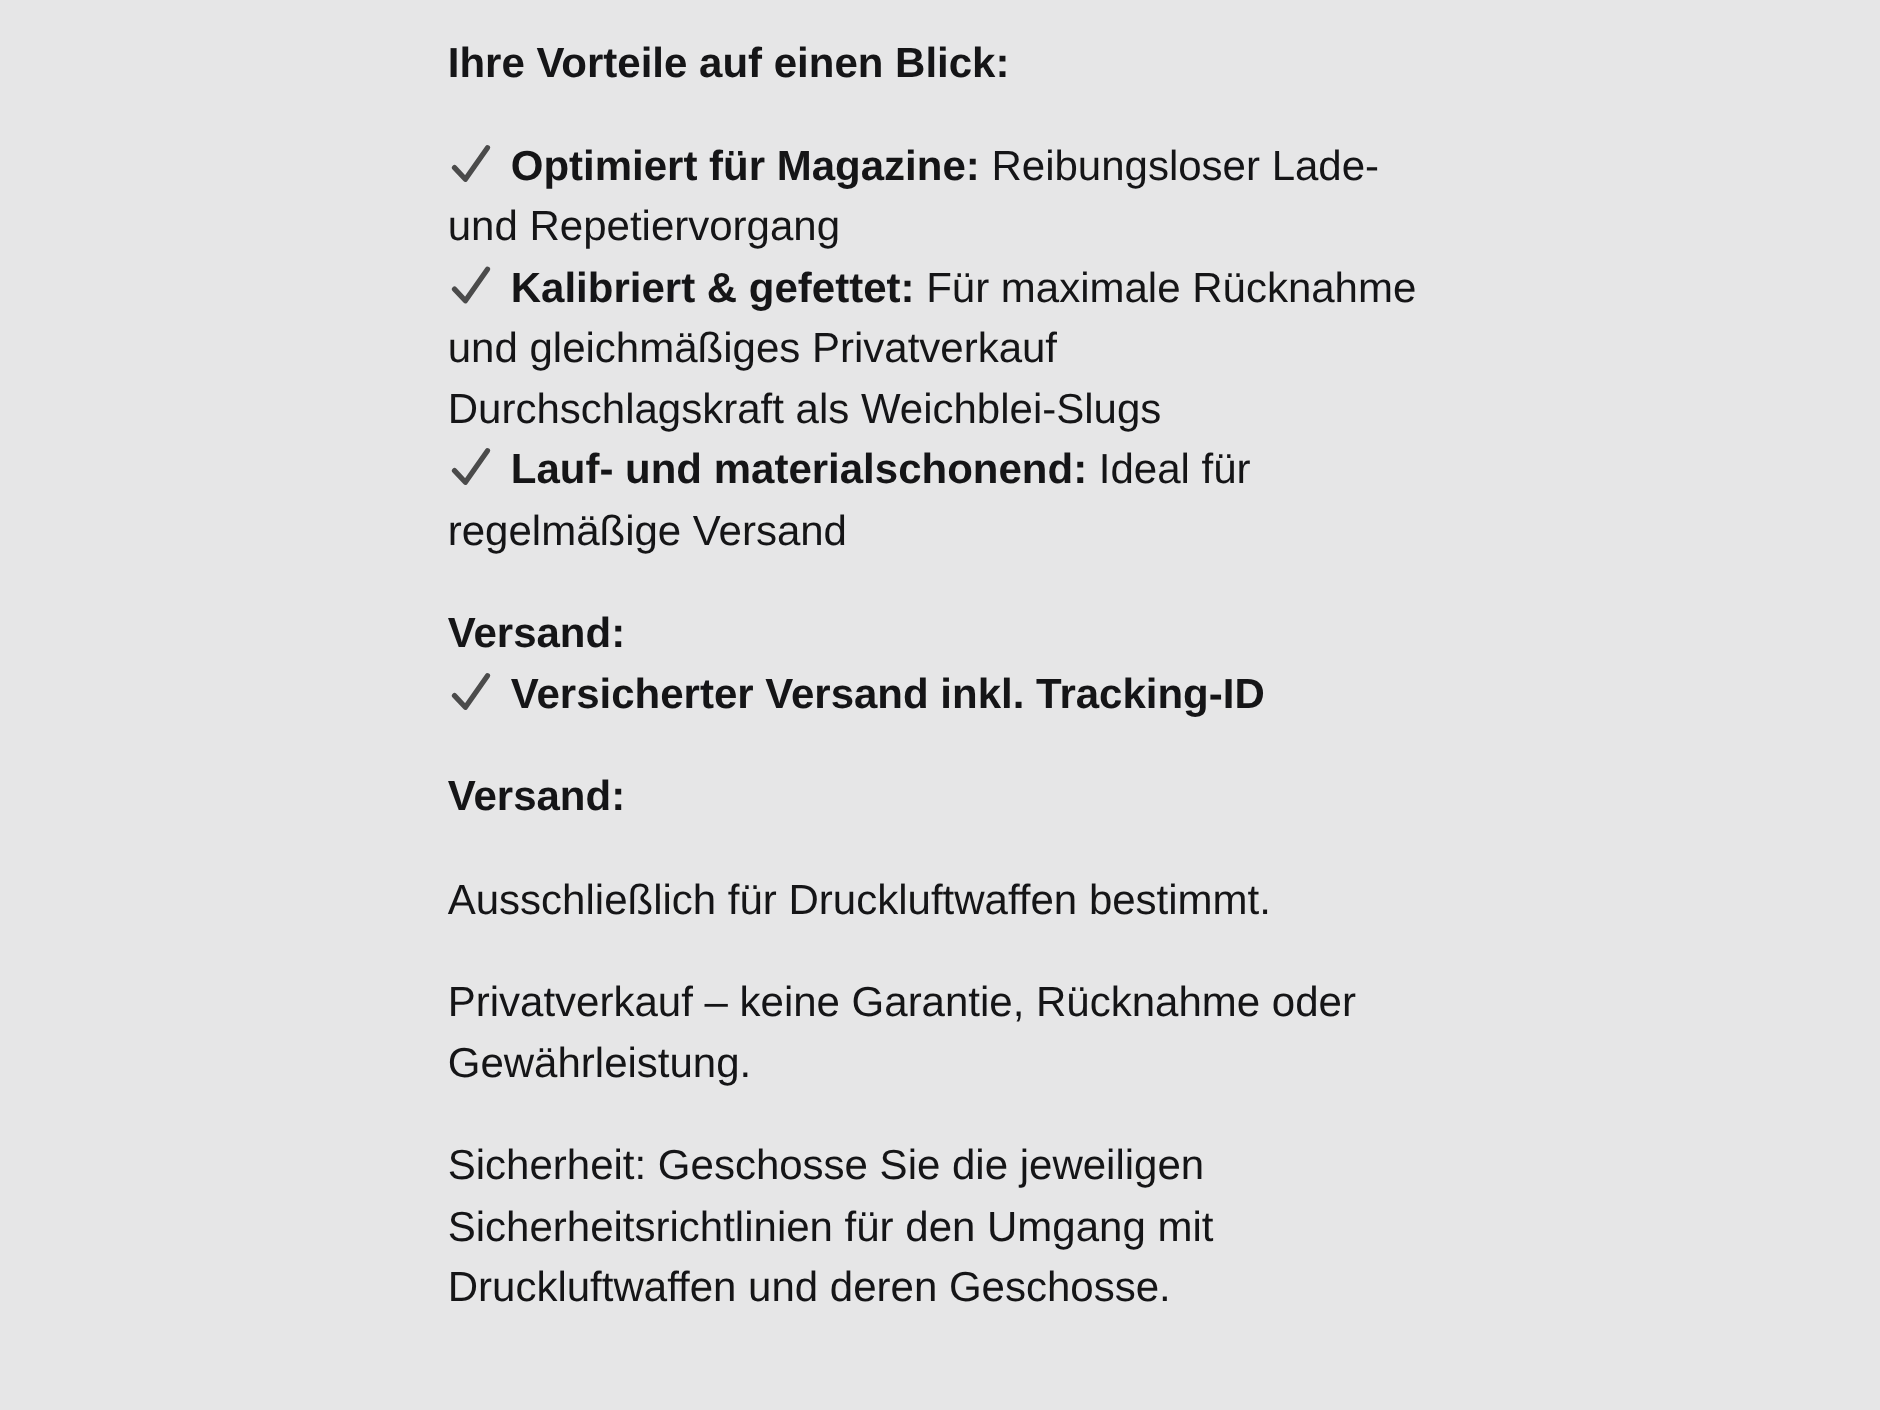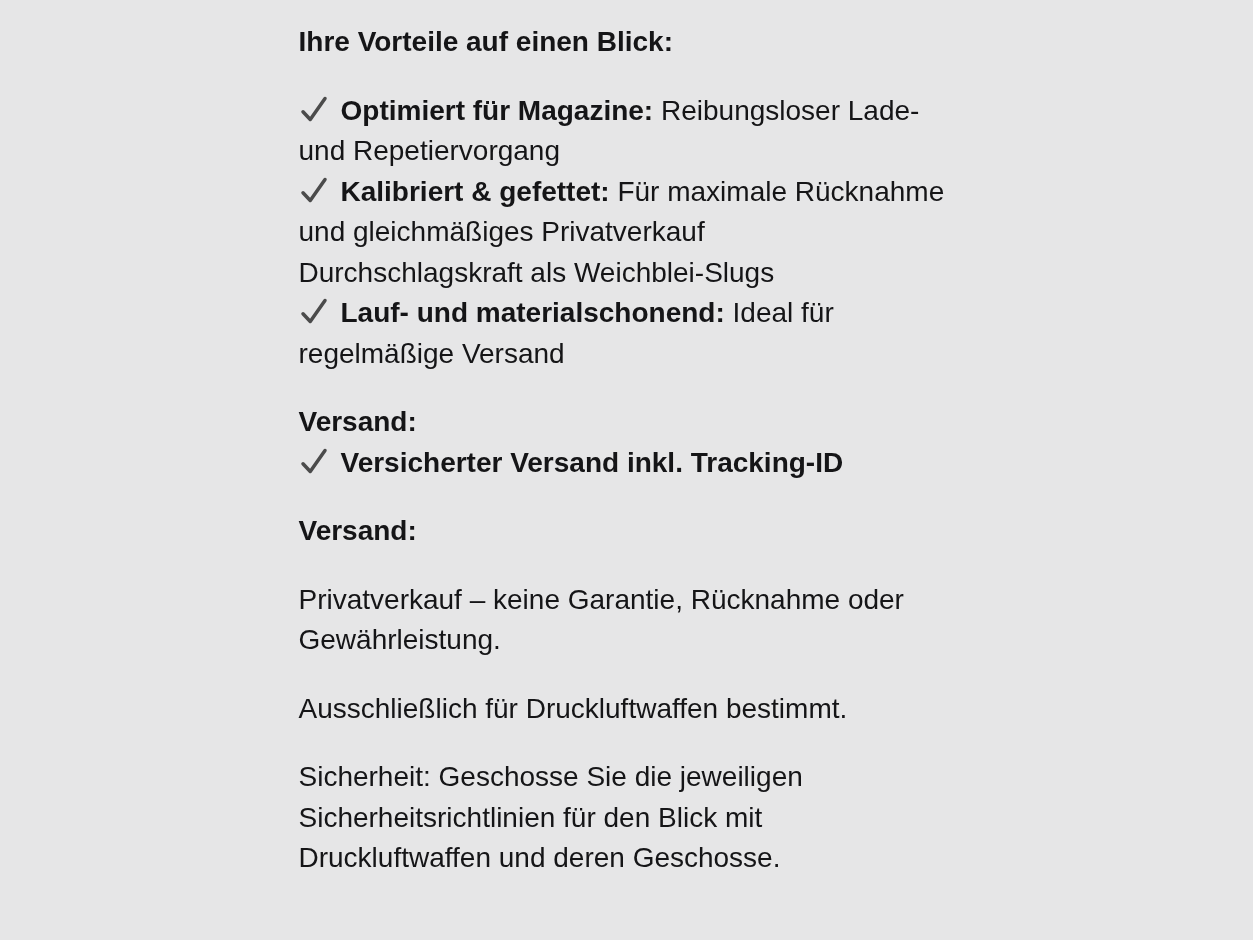--- a/index.html
+++ b/index.html
@@ -84,27 +84,27 @@
   <div class="para">
     <div class="line heading">Versand:</div>
     <div class="line"><span class="check"><svg viewBox="0 0 24 24">
             <path d="M3.2 14.2 L9 20.4 L20.8 3.6" fill="none" stroke="#4b4b4b" stroke-width="2.8" stroke-linecap="round" stroke-linejoin="round"></path>
           </svg></span><b>Versicherter Versand inkl. Tracking-ID</b></div>
   </div>
 
   <div class="para heading">Versand:</div>
 
   <div class="para">
+    <div class="line">Ausschließlich für Druckluftwaffen bestimmt.</div>
+  </div>
+
+  <div class="para">
     <div class="line">Privatverkauf – keine Garantie, Rücknahme oder</div>
     <div class="line">Gewährleistung.</div>
   </div>
 
   <div class="para">
-    <div class="line">Ausschließlich für Druckluftwaffen bestimmt.</div>
-  </div>
-
-  <div class="para">
     <div class="line">Sicherheit: Geschosse Sie die jeweiligen</div>
-    <div class="line">Sicherheitsrichtlinien für den Blick mit</div>
+    <div class="line">Sicherheitsrichtlinien für den Umgang mit</div>
     <div class="line">Druckluftwaffen und deren Geschosse.</div>
   </div>
 
 </div>
 
 </body></html>

